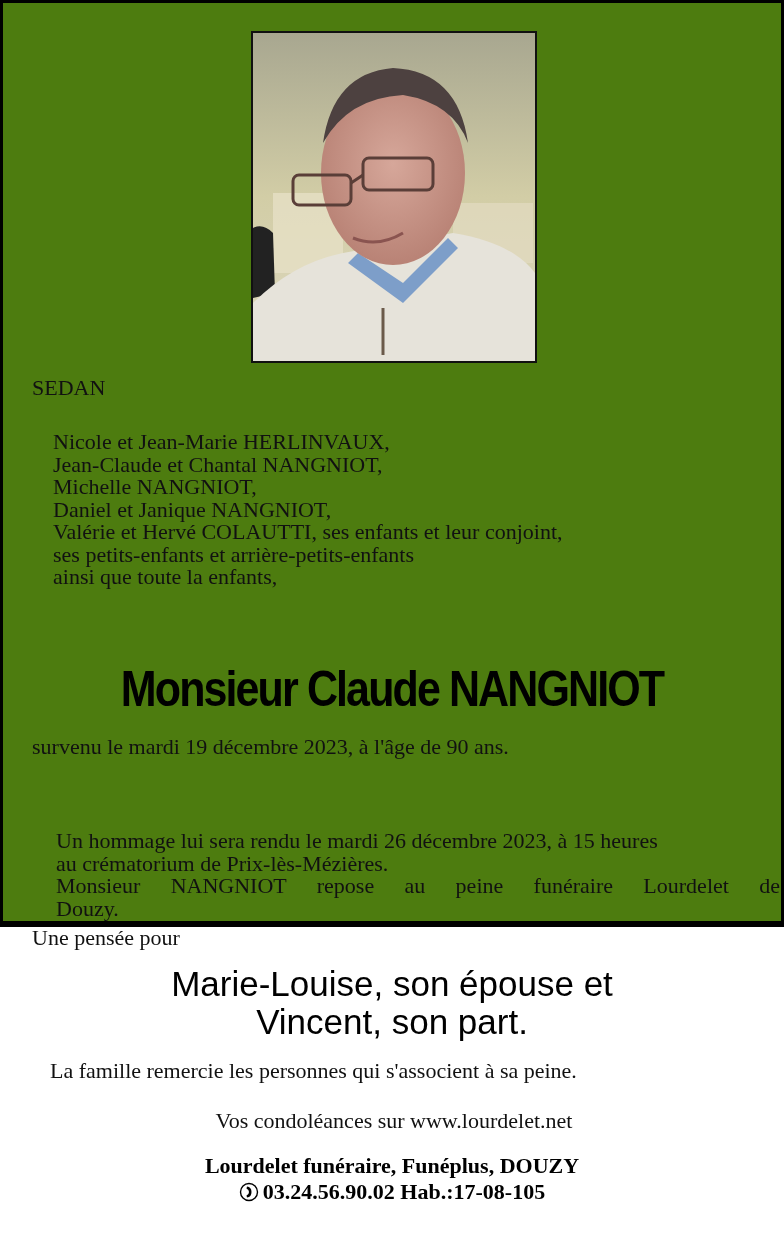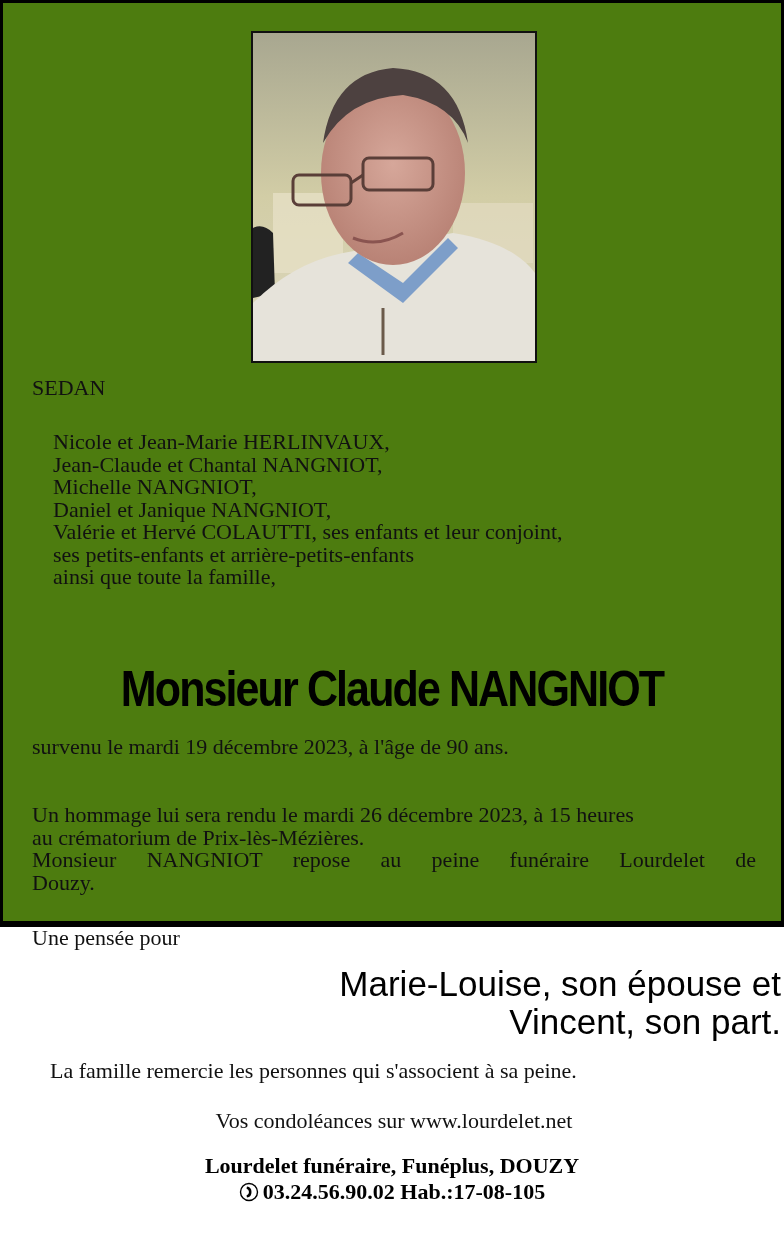--- a/index.html
+++ b/index.html
@@ -26,26 +26,26 @@
   .city { top: 374px; }
   .family { top: 428px; margin-left: 21px; }
   .intro { top: 628px; }
   .deceased-name {
     position: absolute; left: 0; right: 0; top: 656px; text-align: center;
     font-family: "Liberation Sans", "DejaVu Sans", sans-serif; font-weight: bold;
     font-size: 50px; letter-spacing: -2.2px; transform: scaleX(0.86); transform-origin: center;
     color: #000; line-height: 60px;
   }
   .death { top: 733px; }
-  .ceremony { top: 801px; text-align: justify; }
+  .ceremony { top: 827px; text-align: justify; margin-left: 24px; }
   .ceremony .line { display: block; }
   .ceremony .justify { text-align: justify; text-align-last: justify; }
   .thought { top: 924px; }
   .memorial {
-    position: absolute; left: 0; right: 0; top: 962px; text-align: right;
+    position: absolute; left: 0; right: 0; top: 962px; text-align: center;
     font-family: "Liberation Sans", "DejaVu Sans", sans-serif; font-size: 35px; line-height: 38px; color: #000;
   }
   .memorial .line { display: block; }
   .thanks { top: 1057px; margin-left: 18px; }
   .condolences { top: 1107px; text-align: center; }
   .footer {
     position: absolute; left: 0; right: 0; top: 1150px; text-align: center;
     font-weight: bold; font-size: 22px; line-height: 26px; color: #000;
   }
   .footer .line { display: block; }
@@ -89,21 +89,21 @@
 
   <div class="text city">SEDAN</div>
 
   <div class="text family">
     <div>Nicole et Jean-Marie HERLINVAUX,</div>
     <div>Jean-Claude et Chantal NANGNIOT,</div>
     <div>Michelle NANGNIOT,</div>
     <div>Daniel et Janique NANGNIOT,</div>
     <div>Valérie et Hervé COLAUTTI, ses enfants et leur conjoint,</div>
     <div>ses petits-enfants et arrière-petits-enfants</div>
-    <div>ainsi que toute la famille,</div>
+    <div>ainsi que toute la enfants,</div>
   </div>
 
 
   <div class="deceased-name">Monsieur Claude NANGNIOT</div>
 
   <div class="text death">survenu le mardi 19 décembre 2023, à l'âge de 90 ans.</div>
 
   <div class="text ceremony">
     <span class="line">Un hommage lui sera rendu le mardi 26 décembre 2023, à 15 heures</span>
     <span class="line">au crématorium de Prix-lès-Mézières.</span>

